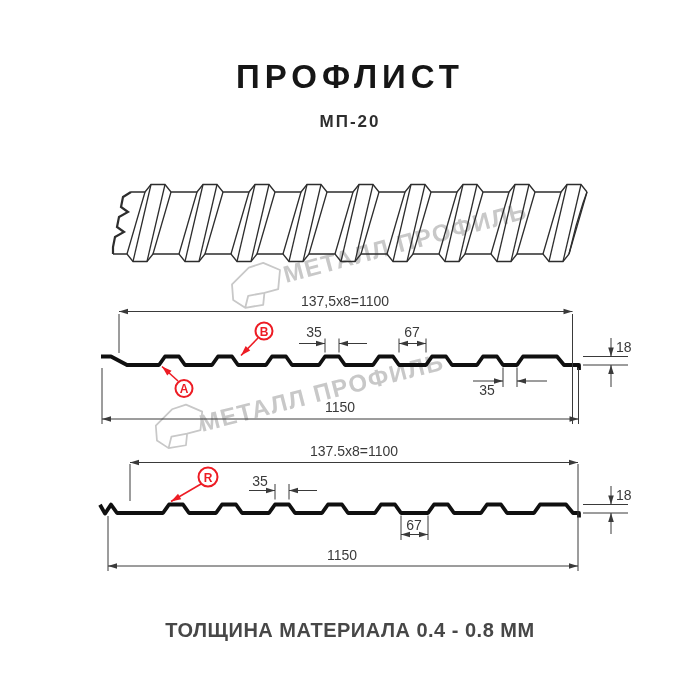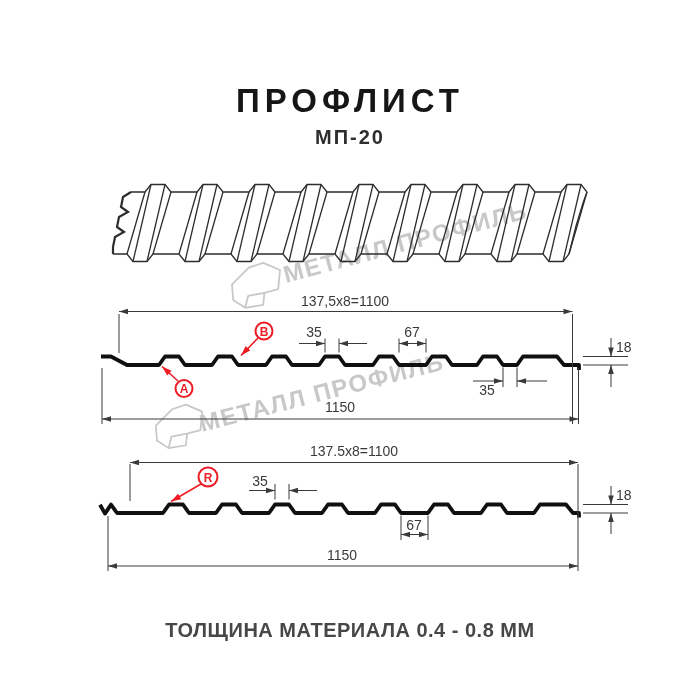--- a/index.html
+++ b/index.html
@@ -1,22 +1,22 @@
 <!DOCTYPE html>
 <html style="--accent: #ed1c24; --line: #3a3a3a; --wm: #c8c8c8;"><head>
 <meta charset="utf-8">
 <style>
   html,body{margin:0;padding:0;}
   body{
     width:700px;height:700px;position:relative;overflow:hidden;
     background:#ffffff;font-family:"Liberation Sans",sans-serif;
   }
-  .header{position:absolute;top:84px;left:0;width:700px;text-align:center;}
+  .header{position:absolute;top:60px;left:0;width:700px;text-align:center;}
   .title{font-size:33px;font-weight:700;letter-spacing:5px;color:#161616;line-height:1;}
-  .subtitle{margin-top:10px;font-size:20px;font-weight:700;letter-spacing:2px;color:#2e2e2e;line-height:1;}
+  .subtitle{margin-top:20px;font-size:17px;font-weight:700;letter-spacing:2px;color:#2e2e2e;line-height:1;}
   .footer{position:absolute;top:620px;left:0;width:700px;text-align:center;
           font-size:20px;font-weight:700;letter-spacing:0.5px;color:#474747;line-height:1;}
   svg{position:absolute;top:0;left:0;}
   svg text{font-family:"Liberation Sans",sans-serif;}
   .dim{font-size:14px;fill:var(--line,#3a3a3a);}
   .redtext{fill:var(--accent,#ed1c24);font-size:12px;font-weight:700;}
   .redcirc{stroke:var(--accent,#ed1c24);stroke-width:2;fill:none;}
   .wm{fill:var(--wm,#c8c8c8);font-size:24px;font-weight:700;letter-spacing:1.5px;}
   .wmlogo{stroke:var(--wm,#c8c8c8);stroke-width:3;fill:none;stroke-linejoin:round;}
 </style>

